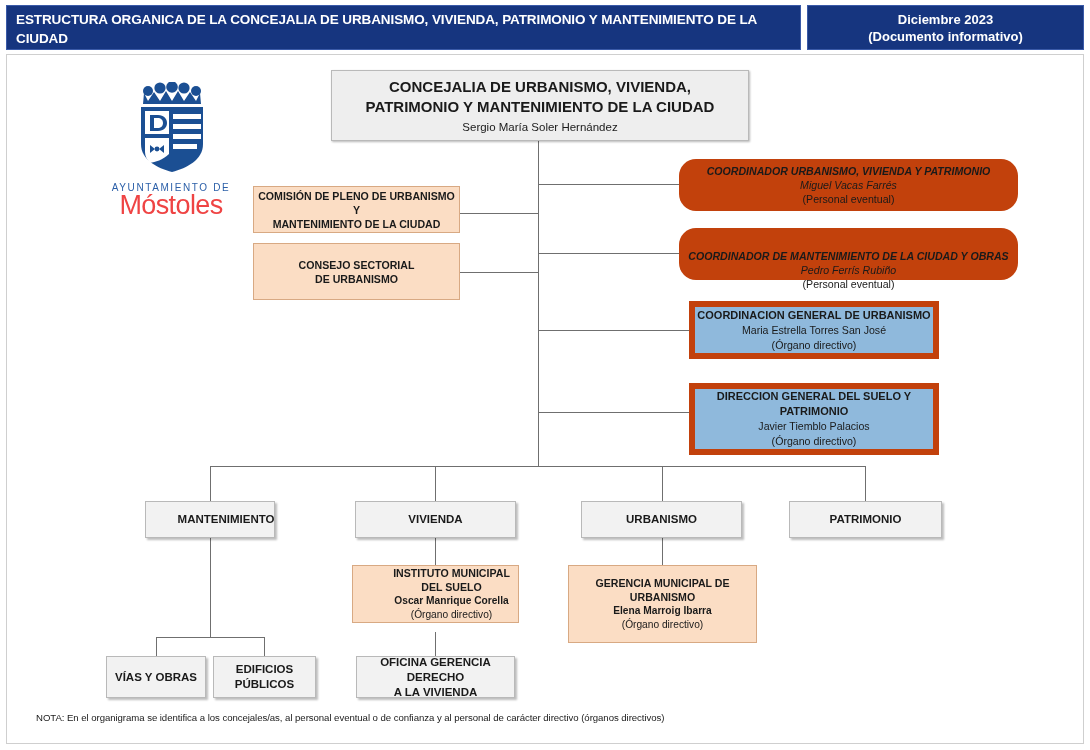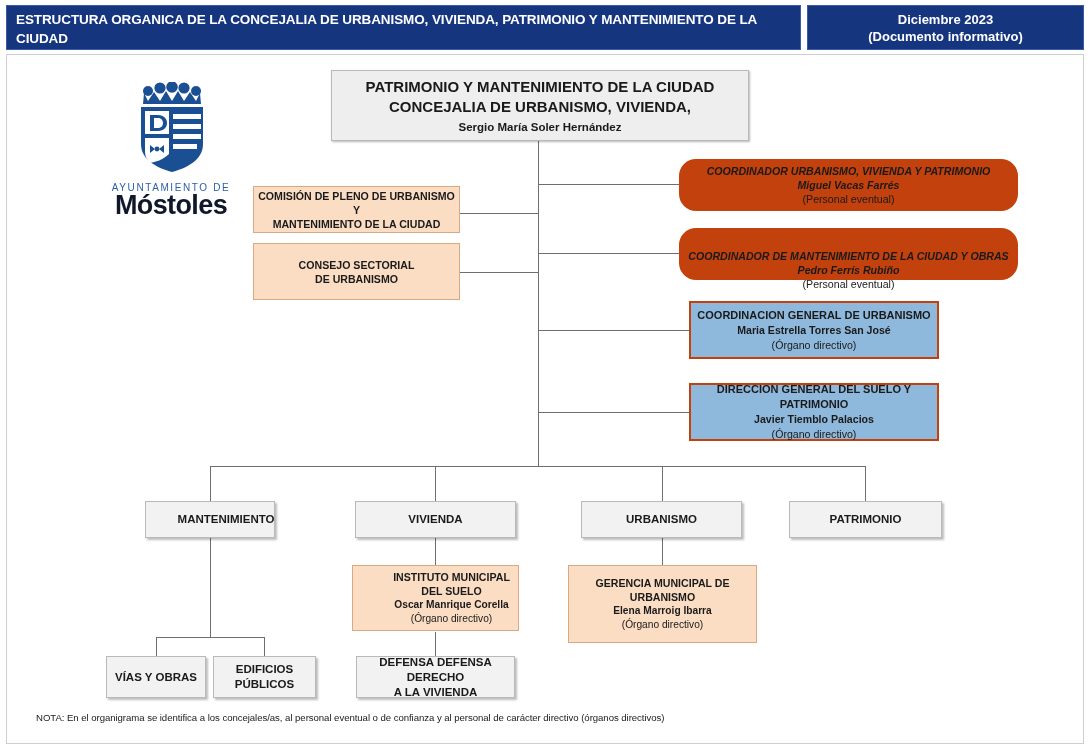--- a/index.html
+++ b/index.html
@@ -66,41 +66,41 @@
   .logo-l1 {
     text-align: center;
     color: #2b5fa8;
     font-size: 10px;
     letter-spacing: 1.6px;
     margin-top: 8px;
     font-weight: 500;
   }
   .logo-l2 {
     text-align: center;
-    color: #0f172a;
+    color: #ef4444;
     font-size: 27px;
-    font-weight: bold;
+    font-weight: normal;
     letter-spacing: -0.6px;
     line-height: 28px;
     margin-top: -2px;
   }
 
   
   .node {
     position: absolute;
     display: flex;
     flex-direction: column;
     align-items: center;
     justify-content: center;
     text-align: center;
     color: #1a1a1a;
     z-index: 3;
   }
   .node .t1 { font-weight: bold; }
-  .node .t2 { font-weight: bold; }
+  .node .t2 { font-weight: normal; }
   .node .t3 { font-weight: normal; }
 
   
   .n-root {
     background: #eeeeee;
     border: 1px solid #b9b9b9;
     box-shadow: 1px 1px 2px rgba(0,0,0,.28);
   }
   .n-root .t1 { font-size: 15px; line-height: 20px; }
   .n-root .t2 { font-size: 11.5px; line-height: 16px; margin-top: 2px; }
@@ -127,21 +127,21 @@
     background: #fbddc4;
     border: 1px solid #d8a983;
   }
   .n-orange .t1 { font-size: 10.6px; line-height: 14px; }
   .n-orange .t2 { font-size: 10.2px; font-weight: bold; line-height: 14px; }
   .n-orange .t3 { font-size: 10.2px; line-height: 14px; }
 
   
   .n-blue {
     background: #8fb9dc;
-    border: 2px solid #c2410c;
+    border: 6px solid #c2410c;
   }
   .n-blue .t1 { font-size: 11px; line-height: 15px; }
   .n-blue .t2 { font-size: 10.6px; line-height: 15px; }
   .n-blue .t3 { font-size: 10.6px; line-height: 15px; }
 
   
   .ln { position: absolute; background: #6f6f6f; z-index: 1; }
   .lnv { width: 1px; }
   .lnh { height: 1px; }
 
@@ -234,22 +234,22 @@
   <div class="ln lnh" style="left:156px; top:637px; width:108px;"></div>
   <div class="ln lnv" style="left:156px; top:637px; height:19px;"></div>
   <div class="ln lnv" style="left:264px; top:637px; height:19px;"></div>
 
   <div class="ln lnv" style="left:435px; top:538px; height:27px;"></div>
   <div class="ln lnv" style="left:435px; top:632px; height:24px;"></div>
 
   <div class="ln lnv" style="left:662px; top:538px; height:27px;"></div>
 
   <div class="node n-root" style="left:331px; top:70px; width:418px; height:71px;">
+    <div class="t1">CONCEJALIA DE URBANISMO, VIVIENDA,</div>
     <div class="t1">PATRIMONIO Y MANTENIMIENTO DE LA CIUDAD</div>
-    <div class="t1">CONCEJALIA DE URBANISMO, VIVIENDA,</div>
     <div class="t2">Sergio María Soler Hernández</div>
   </div>
 
   <div class="node n-orange" style="left:253px; top:186px; width:207px; height:47px;">
     <div class="t1" style="font-weight:bold;">COMISIÓN DE PLENO DE URBANISMO Y</div>
     <div class="t1" style="font-weight:bold;">MANTENIMIENTO DE LA CIUDAD</div>
   </div>
 
   <div class="node n-orange" style="left:253px; top:243px; width:207px; height:57px;">
     <div class="t1" style="font-weight:bold;">CONSEJO SECTORIAL</div>
@@ -267,21 +267,21 @@
     <div class="t2">Pedro Ferrís Rubiño</div>
     <div class="t3">(Personal eventual)</div>
   </div>
 
   <div class="node n-blue" style="left:689px; top:301px; width:250px; height:58px;">
     <div class="t1">COORDINACION GENERAL DE URBANISMO</div>
     <div class="t2">Maria Estrella Torres San José</div>
     <div class="t3">(Órgano directivo)</div>
   </div>
 
-  <div class="node n-blue" style="left:689px; top:383px; width:250px; height:58px;">
+  <div class="node n-blue" style="left:689px; top:383px; width:250px; height:72px;">
     <div class="t1">DIRECCION GENERAL DEL SUELO Y PATRIMONIO</div>
     <div class="t2">Javier Tiemblo Palacios</div>
     <div class="t3">(Órgano directivo)</div>
   </div>
 
   <div class="node n-gray" style="left:145px; top:501px; width:130px; height:37px;padding-left:32px;">
     <div class="t1">MANTENIMIENTO</div>
   </div>
 
   <div class="node n-gray" style="left:355px; top:501px; width:161px; height:37px;">
@@ -289,34 +289,34 @@
   </div>
 
   <div class="node n-gray" style="left:581px; top:501px; width:161px; height:37px;">
     <div class="t1">URBANISMO</div>
   </div>
 
   <div class="node n-gray" style="left:789px; top:501px; width:153px; height:37px;">
     <div class="t1">PATRIMONIO</div>
   </div>
 
-  <div class="node n-orange" style="left:352px; top:565px; width:167px; height:66px;padding-left:32px;">
+  <div class="node n-orange" style="left:352px; top:565px; width:167px; height:58px;padding-left:32px;">
     <div class="t1" style="font-weight:bold;">INSTITUTO MUNICIPAL DEL SUELO</div>
     <div class="t2">Oscar Manrique Corella</div>
     <div class="t3">(Órgano directivo)</div>
   </div>
 
   <div class="node n-orange" style="left:568px; top:565px; width:189px; height:78px;">
     <div class="t1" style="font-weight:bold;">GERENCIA MUNICIPAL DE URBANISMO</div>
     <div class="t2">Elena Marroig Ibarra</div>
     <div class="t3">(Órgano directivo)</div>
   </div>
 
   <div class="node n-gray" style="left:356px; top:656px; width:159px; height:42px;">
-    <div class="t1">DEFENSA DEFENSA DERECHO</div>
+    <div class="t1">OFICINA GERENCIA DERECHO</div>
     <div class="t1">A LA VIVIENDA</div>
   </div>
 
   <div class="node n-gray" style="left:106px; top:656px; width:100px; height:42px;">
     <div class="t1">VÍAS Y OBRAS</div>
   </div>
 
   <div class="node n-gray" style="left:213px; top:656px; width:103px; height:42px;">
     <div class="t1">EDIFICIOS PÚBLICOS</div>
   </div>

